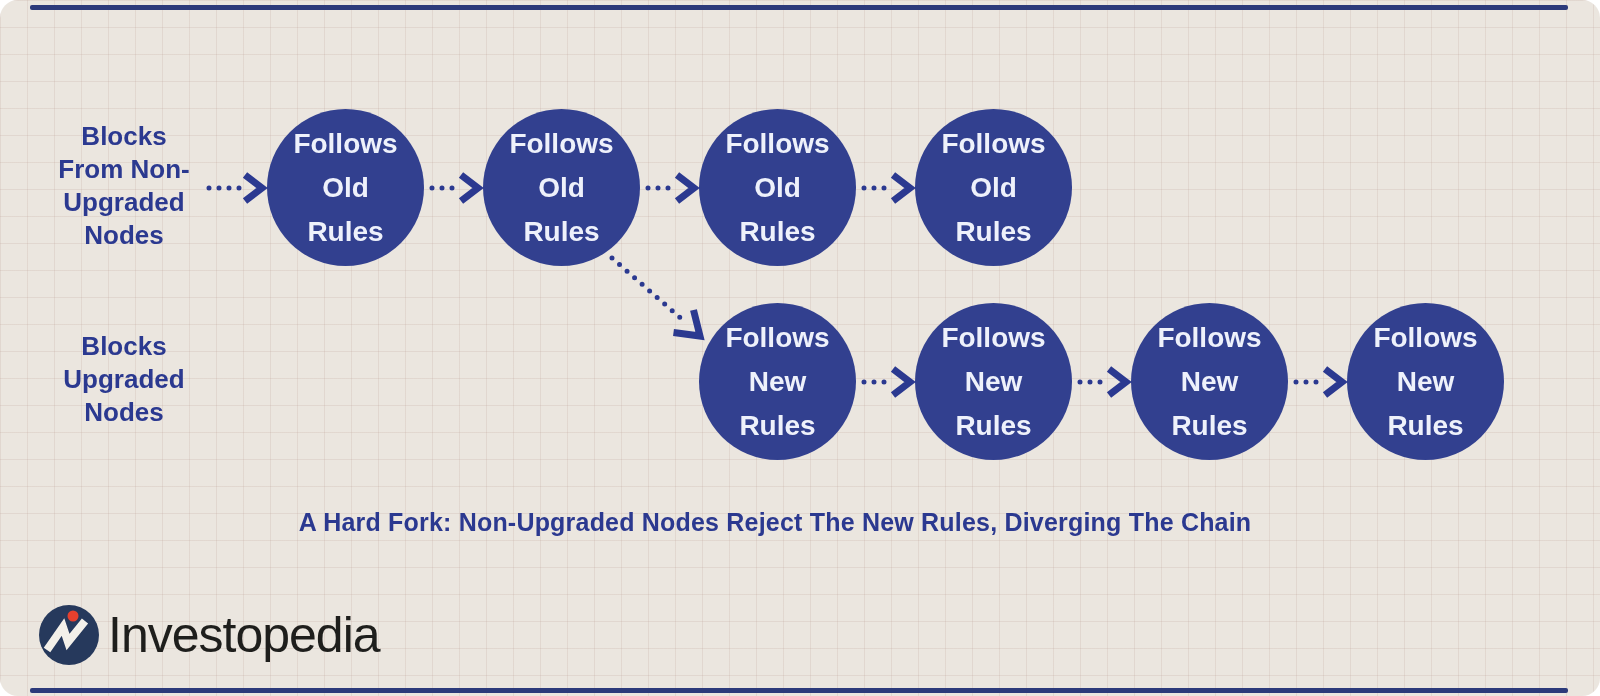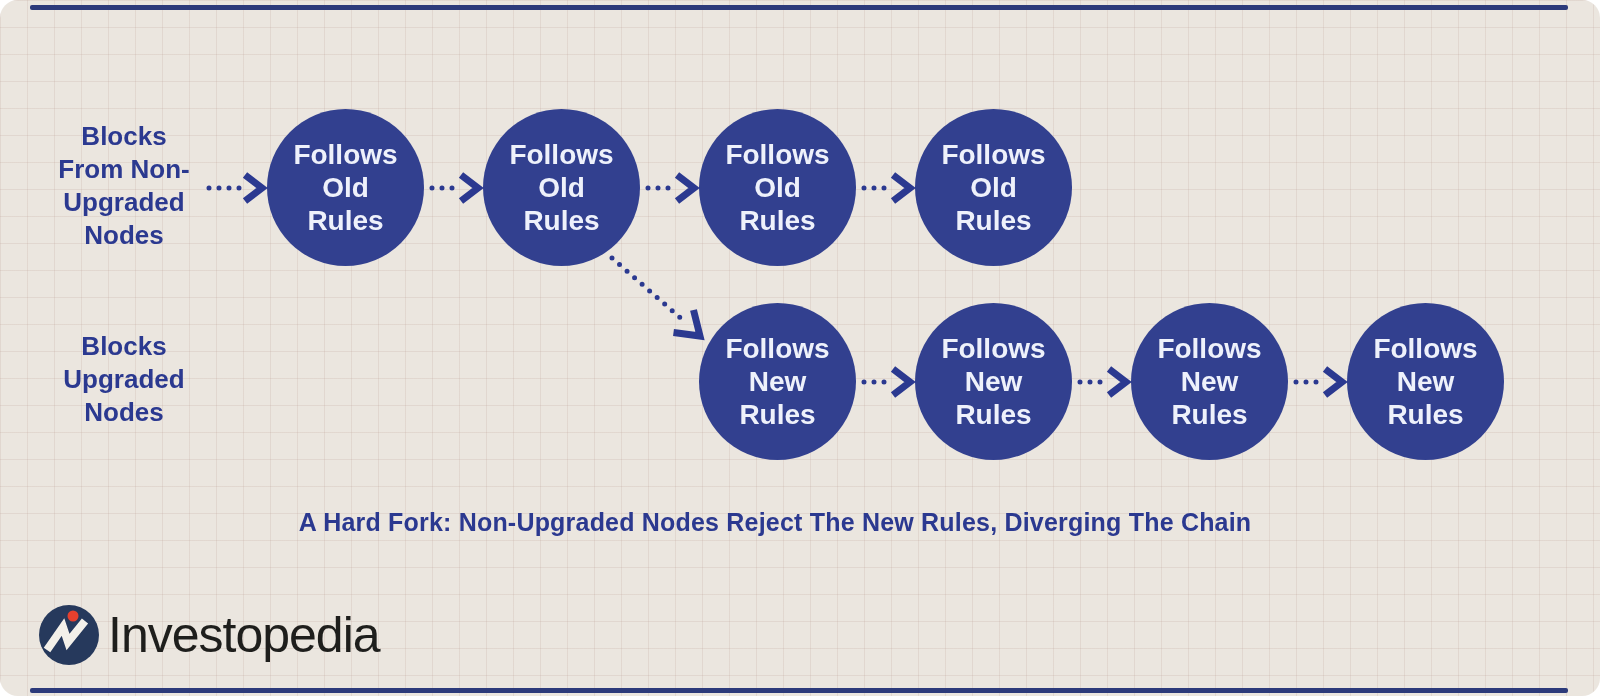--- a/index.html
+++ b/index.html
@@ -24,21 +24,21 @@
     position:absolute;width:220px;text-align:center;
     color:#2b3990;font-size:26px;font-weight:700;line-height:33px;
   }
   .side-label span{display:block;}
   .side-label.old{left:14px;top:120px;}
   .side-label.new{left:14px;top:330px;}
   .node{
     position:absolute;width:157px;height:157px;border-radius:50%;
     background:#32408f;
     display:flex;flex-direction:column;align-items:center;justify-content:center;
-    color:#eef1fb;font-size:28px;font-weight:700;line-height:33px;text-align:center;
+    color:#eef1fb;font-size:28px;font-weight:700;line-height:33px;text-align:center;gap:11px;
   }
   .node span{display:block;}
   
   .n1{left:267px;top:109px;}
   .n2{left:483px;top:109px;}
   .n3{left:699px;top:109px;}
   .n4{left:915px;top:109px;}
   
   .n5{left:699px;top:303px;}
   .n6{left:915px;top:303px;}

